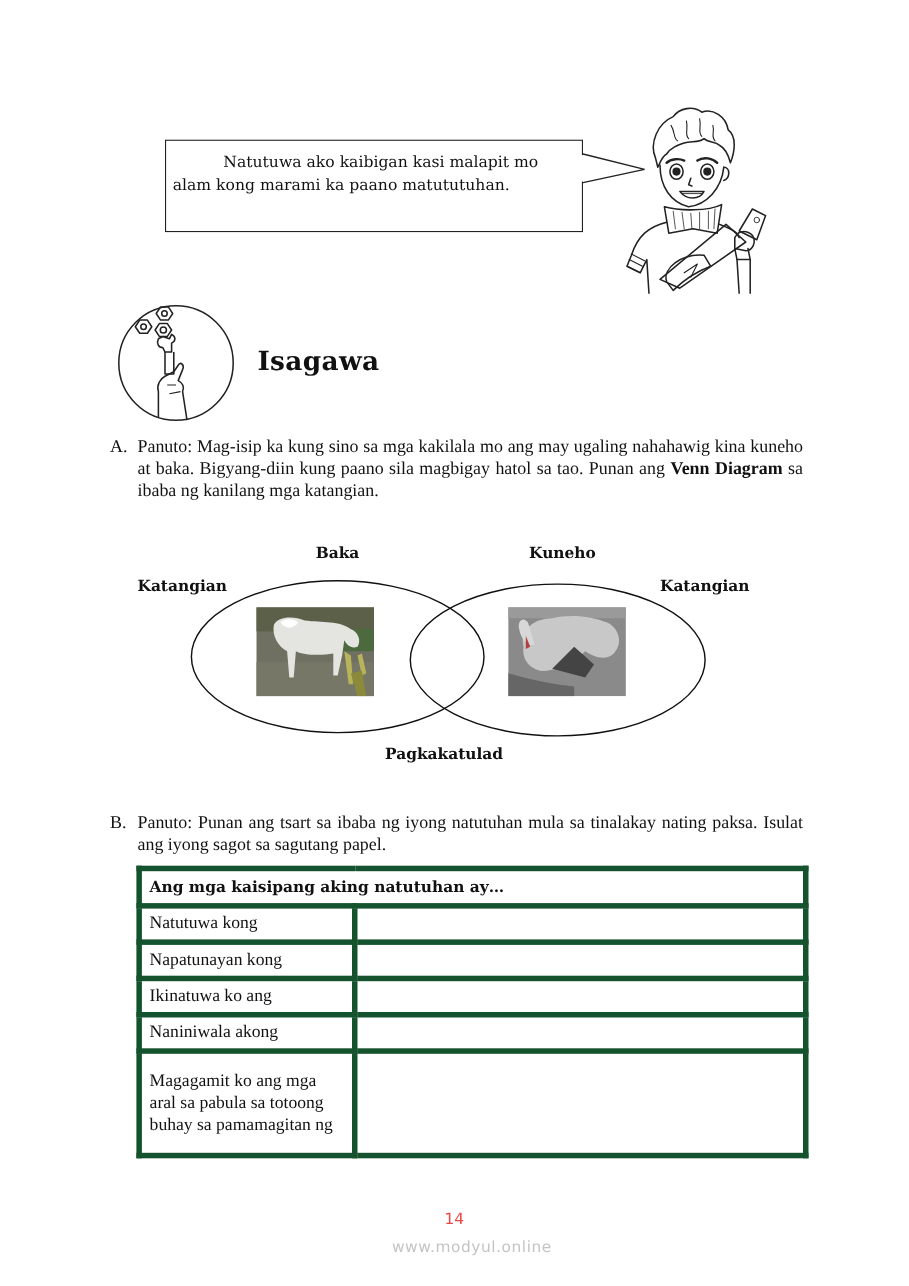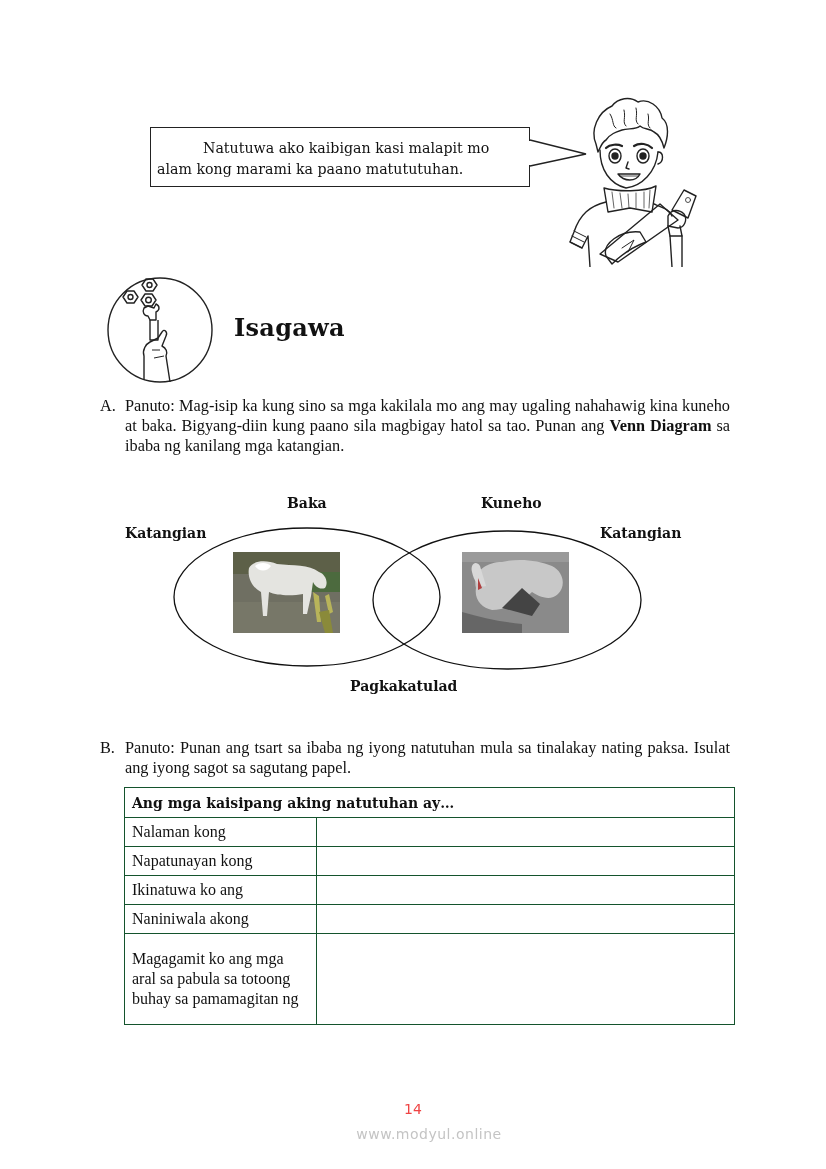--- a/index.html
+++ b/index.html
@@ -1,21 +1,21 @@
 <!DOCTYPE html>
 <html><head>
 <meta charset="utf-8">
 <style>
   html, body { margin: 0; padding: 0; background: #ffffff; }
   body { width: 826px; height: 1169px; position: relative; overflow: hidden;
          font-family: "DejaVu Serif", "Liberation Serif", serif; color: #111; }
   .abs { position: absolute; }
 
   
-  .bubble { left: 150px; top: 127px; width: 380px; height: 60px; border: 1.3px solid #222; box-sizing: border-box;
+  .bubble { left: 150px; top: 127px; width: 380px; height: 84px; border: 1.3px solid #222; box-sizing: border-box;
             font-size: 14.2px; line-height: 21px; padding: 10px 6px 0 6px; }
   .bubble .indent { display: inline-block; width: 46px; }
   .tail { left: 528px; top: 132px; width: 62px; height: 36px; }
 
   .boy { left: 560px; top: 92px; width: 140px; height: 175px; }
 
   
   .isagawa-icon { left: 106px; top: 276px; width: 108px; height: 108px; }
   .title { left: 234px; top: 313px; font-family: "DejaVu Serif", serif; font-weight: bold; 
            font-size: 24px; letter-spacing: 0.3px; }
@@ -27,21 +27,21 @@
   .instr .last { text-align-last: left; }
 
   
   .venn-label { font-family: "DejaVu Serif", serif; font-weight: bold; font-size: 14px; }
   .venn-svg { left: 160px; top: 520px; width: 500px; height: 160px; }
   .pic { width: 107px; height: 81px; }
 
   
   table.chart { position: absolute; left: 124px; top: 787px; width: 611px; border-collapse: collapse;
                 font-family: "DejaVu Serif", serif; font-size: 14px; }
-  table.chart td, table.chart th { border: 1px solid #14532d; padding: 0 7px; text-align: left; vertical-align: middle; }
+  table.chart td, table.chart th { border: 5px solid #14532d; padding: 0 7px; text-align: left; vertical-align: middle; }
   table.chart th { font-weight: bold; height: 29px; }
   table.chart td { height: 28px; font-family: "Liberation Serif", serif; font-size: 16px; }
   table.chart td.k { width: 177px; }
   table.chart tr.tall td { height: 90px; line-height: 20px; }
 
   .pagenum { left: 0; width: 826px; top: 1101px; text-align: center; font-family: "DejaVu Sans", sans-serif; font-size: 14px; color: #ef4444; }
   .footer { left: 16px; width: 826px; top: 1126px; text-align: center; font-family: "DejaVu Sans", sans-serif; font-size: 14px; color: #c4c4c4; letter-spacing: 0.5px; }
 </style>
 </head>
 <body>
@@ -147,21 +147,21 @@
   <span class="lbl">B.</span>
   <div class="txt last">Panuto: Punan ang tsart sa ibaba ng iyong natutuhan mula sa tinalakay nating paksa. Isulat ang iyong sagot sa sagutang papel.</div>
 </div>
 
 <table class="chart">
   <tbody>
       <tr>
     <th colspan="2">Ang mga kaisipang aking natutuhan ay…</th>
   </tr>
   <tr>
-    <td class="k">Nalaman kong</td>
+    <td class="k">Natutuwa kong</td>
     <td></td>
   </tr>
   <tr>
     <td class="k">Napatunayan kong</td>
     <td></td>
   </tr>
   <tr>
     <td class="k">Ikinatuwa ko ang</td>
     <td></td>
   </tr>

